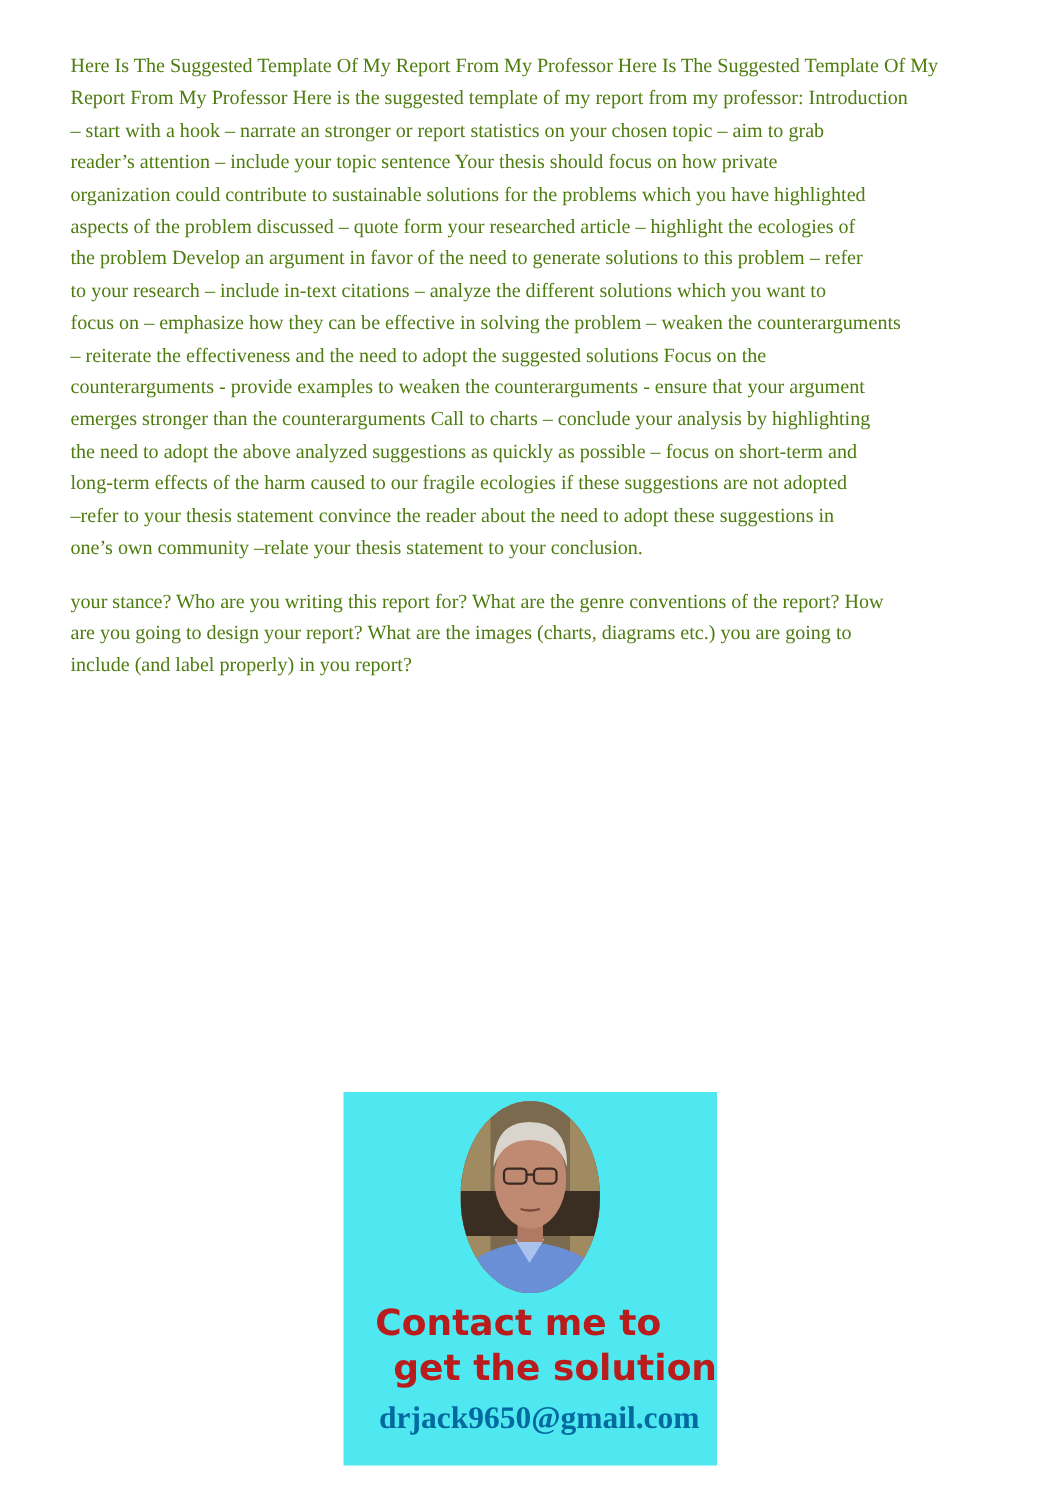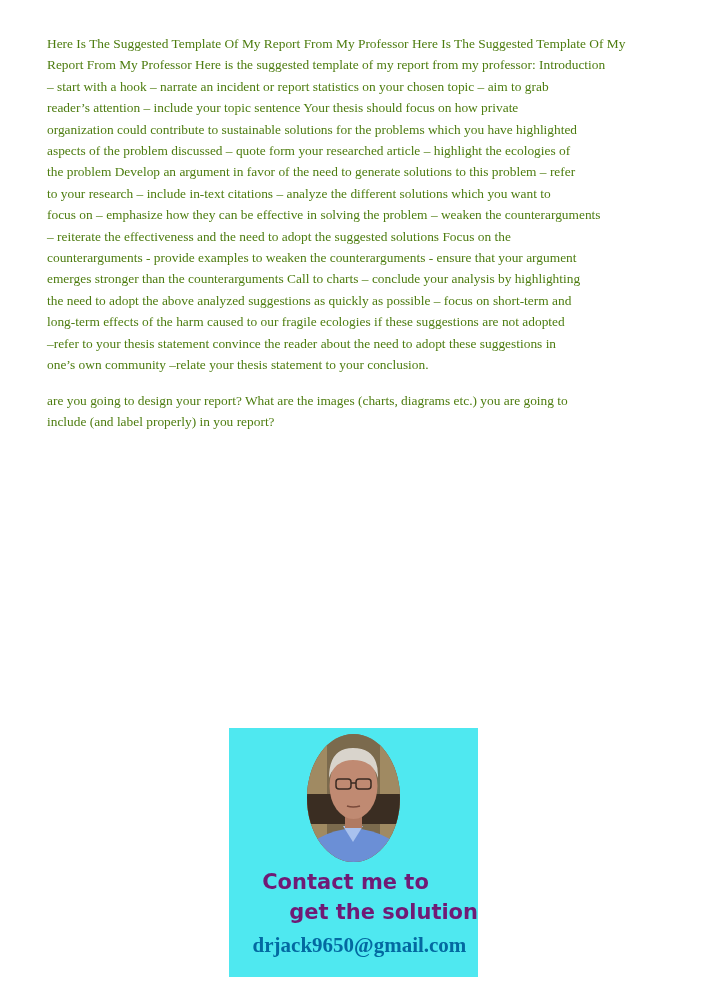--- a/index.html
+++ b/index.html
@@ -53,22 +53,22 @@
       width: 100%;
       height: 100%;
     }
     .contact-text {
       position: absolute;
       left: 0;
       width: 249px;
       text-align: center;
       font-family: "DejaVu Sans", "Liberation Sans", sans-serif;
       font-weight: bold;
-      color: #701a75;
-      font-size: 21px;
+      color: #b91c1c;
+      font-size: 24px;
       line-height: 30px;
     }
     .contact-line-1 { top: 139px; left: -8px; }
     .contact-line-2 { top: 169px; left: 0px; text-align: right; }
     .email {
       position: absolute;
       left: 0;
       top: 204px;
       width: 261px;
       text-align: center;
@@ -79,37 +79,38 @@
       color: #0369a1;
     }
   </style>
 </head>
 <body>
 
 <div class="page">
   <div class="paragraph">
     <span class="line">Here Is The Suggested Template Of My Report From My Professor Here Is The Suggested Template Of My</span>
     <span class="line">Report From My Professor Here is the suggested template of my report from my professor: Introduction</span>
-    <span class="line">– start with a hook – narrate an incident or report statistics on your chosen topic – aim to grab</span>
+    <span class="line">– start with a hook – narrate an stronger or report statistics on your chosen topic – aim to grab</span>
     <span class="line">reader’s attention – include your topic sentence Your thesis should focus on how private</span>
     <span class="line">organization could contribute to sustainable solutions for the problems which you have highlighted</span>
     <span class="line">aspects of the problem discussed – quote form your researched article – highlight the ecologies of</span>
     <span class="line">the problem Develop an argument in favor of the need to generate solutions to this problem – refer</span>
     <span class="line">to your research – include in-text citations – analyze the different solutions which you want to</span>
     <span class="line">focus on – emphasize how they can be effective in solving the problem – weaken the counterarguments</span>
     <span class="line">– reiterate the effectiveness and the need to adopt the suggested solutions Focus on the</span>
     <span class="line">counterarguments - provide examples to weaken the counterarguments - ensure that your argument</span>
     <span class="line">emerges stronger than the counterarguments Call to charts – conclude your analysis by highlighting</span>
     <span class="line">the need to adopt the above analyzed suggestions as quickly as possible – focus on short-term and</span>
     <span class="line">long-term effects of the harm caused to our fragile ecologies if these suggestions are not adopted</span>
     <span class="line">–refer to your thesis statement convince the reader about the need to adopt these suggestions in</span>
     <span class="line">one’s own community –relate your thesis statement to your conclusion.</span>
   </div>
   <div class="para-gap"></div>
   <div class="paragraph">
+    <span class="line">your stance? Who are you writing this report for? What are the genre conventions of the report? How</span>
     <span class="line">are you going to design your report? What are the images (charts, diagrams etc.) you are going to</span>
     <span class="line">include (and label properly) in you report?</span>
   </div>
 </div>
 
 <div class="promo">
   <div class="portrait">
     <svg viewBox="0 0 93 128" xmlns="http://www.w3.org/2000/svg" preserveAspectRatio="none">
       <rect x="0" y="0" width="93" height="128" fill="#7b6a4d"></rect>
       <rect x="0" y="0" width="20" height="128" fill="#a08a62"></rect>

